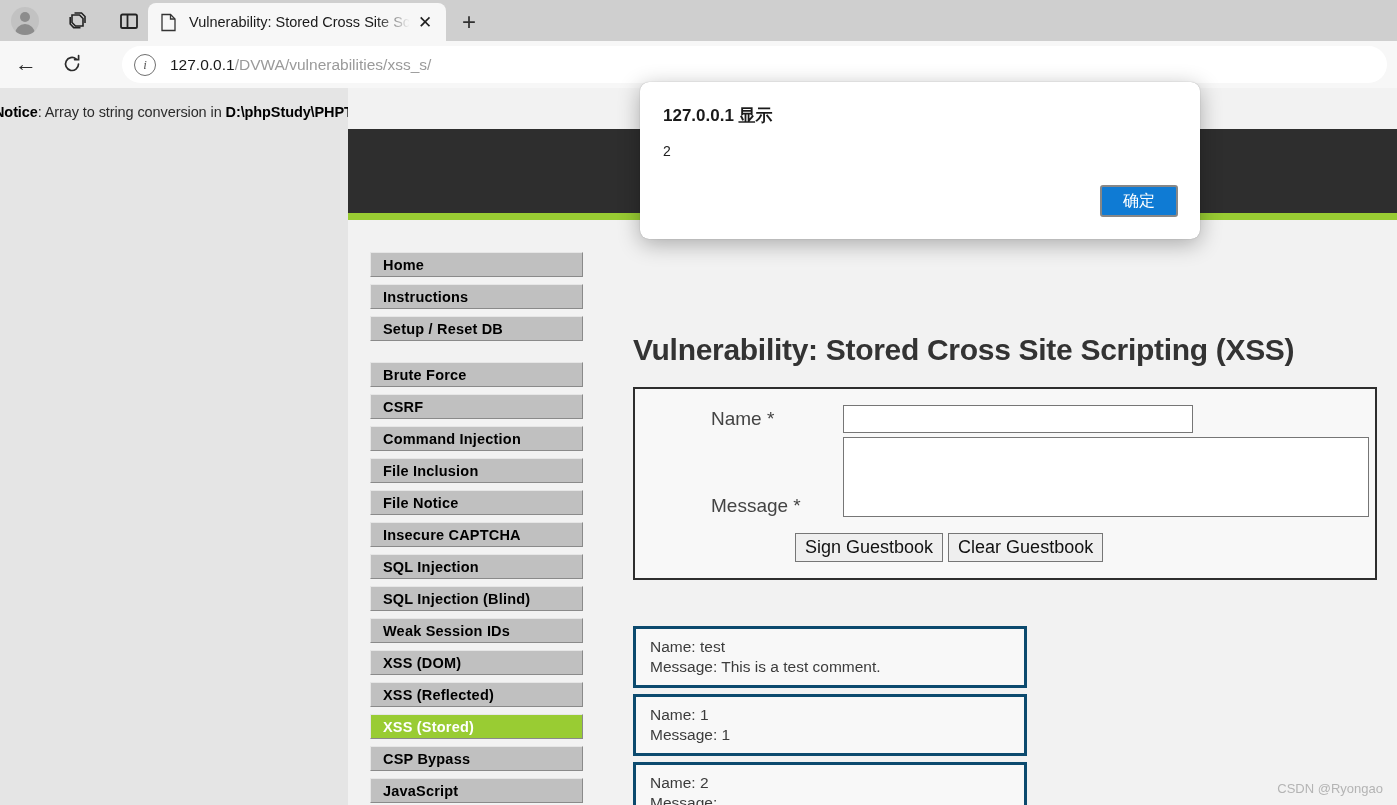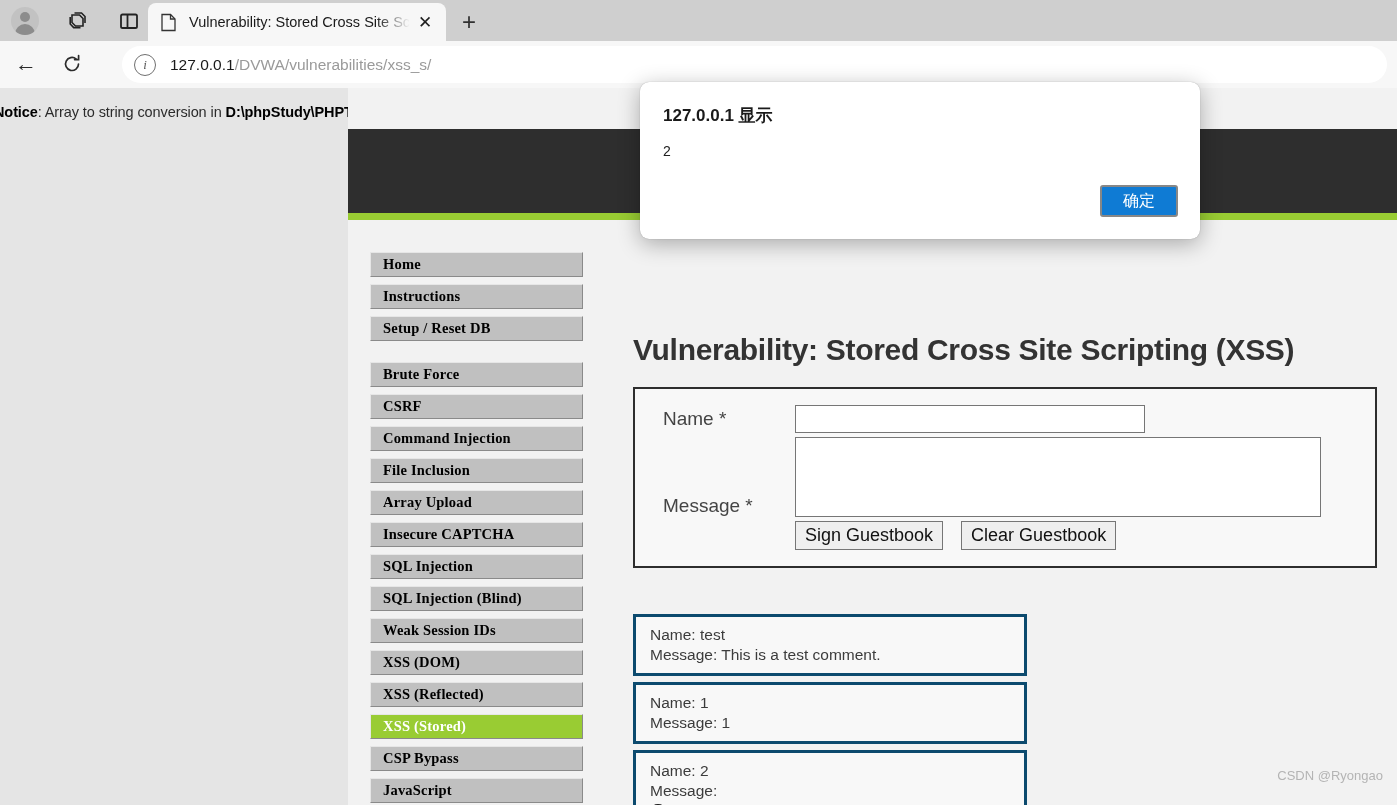--- a/index.html
+++ b/index.html
@@ -169,21 +169,21 @@
     width: 1049px;
     height: 578px;
   }
 
   
   .menu {
     position: absolute;
     left: 22px; top: 25px;
     width: 213px;
   }
-  .menu-group { margin-bottom: 21px; font-family: Liberation Serif, serif; }
+  .menu-group { margin-bottom: 21px; }
   .menu-item {
     height: 25px;
     background: #c0c0c0;
     border-top: 1px solid #e6e6e6;
     border-left: 1px solid #e6e6e6;
     border-right: 1px solid #8a8a8a;
     border-bottom: 1px solid #8a8a8a;
     margin-bottom: 7px;
     display: flex; align-items: center;
     padding-left: 12px;
@@ -216,20 +216,21 @@
     margin-top: 20px;
     width: 744px;
     border: 2px solid #2e2e2e;
     background: #f8f8f8;
     padding: 16px 0 16px 0;
   }
   .form-row {
     display: flex;
     align-items: center;
     margin-bottom: 4px;
+    margin-left: 48px;
   }
   .form-label {
     width: 160px;
     padding-left: 28px;
     font-size: 19px;
     color: #444;
   }
   .name-input {
     width: 350px; height: 28px;
     border: 1px solid #767676;
@@ -243,23 +244,23 @@
     width: 526px; height: 80px;
     border: 1px solid #767676;
     background: #ffffff;
     font-size: 14px;
     padding: 3px 4px;
     resize: none;
     font-family: "Liberation Sans", sans-serif;
   }
   .btn-row {
     display: flex;
-    gap: 18px;
+    gap: 5px;
     margin-left: 160px;
-    margin-top: 4px;
+    margin-top: 16px;
   }
   .gb-button {
     height: 29px;
     background: #efefef;
     border: 1px solid #767676;
     font-size: 18px;
     color: #111;
     padding: 0 9px;
     font-family: "Liberation Sans", sans-serif;
     cursor: pointer;
@@ -322,21 +323,21 @@
     color: #ffffff;
     font-size: 16px;
     font-family: "Liberation Sans", sans-serif;
     display: flex; align-items: center; justify-content: center;
     cursor: pointer;
   }
 
   
   .watermark {
     position: absolute;
-    right: 14px; bottom: 22px;
+    right: 14px; bottom: 9px;
     font-size: 13px;
     color: #b4b4b4;
     z-index: 60;
   }
 </style>
 </head>
 <body>
 
 <div id="screen">
 
@@ -405,21 +406,21 @@
             <div class="menu-item">Home</div>
             <div class="menu-item">Instructions</div>
             <div class="menu-item">Setup / Reset DB</div>
           </div>
 
           <div class="menu-group">
             <div class="menu-item">Brute Force</div>
             <div class="menu-item">CSRF</div>
             <div class="menu-item">Command Injection</div>
             <div class="menu-item">File Inclusion</div>
-            <div class="menu-item">Array Upload</div>
+            <div class="menu-item">File Notice</div>
             <div class="menu-item">Insecure CAPTCHA</div>
             <div class="menu-item">SQL Injection</div>
             <div class="menu-item">SQL Injection (Blind)</div>
             <div class="menu-item">Weak Session IDs</div>
             <div class="menu-item">XSS (DOM)</div>
             <div class="menu-item">XSS (Reflected)</div>
             <div class="menu-item selected">XSS (Stored)</div>
             <div class="menu-item">CSP Bypass</div>
             <div class="menu-item clipped">JavaScript</div>
           </div>

